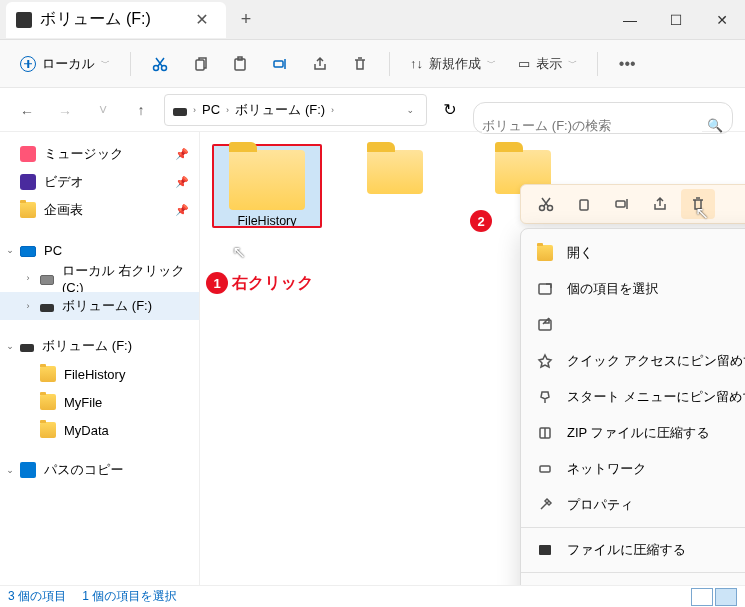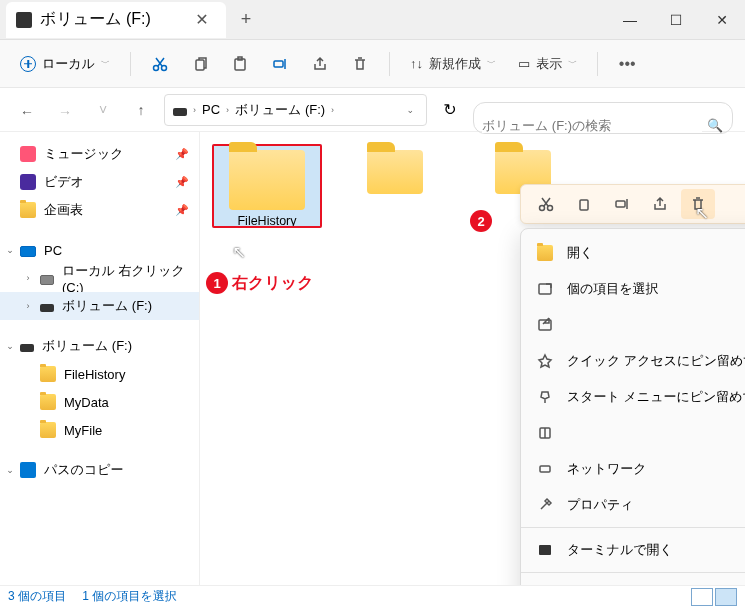--- a/index.html
+++ b/index.html
@@ -226,25 +226,25 @@
         <span class="exp">⌄</span>
         <div class="sb-icon ic-vol"></div>
         <span>ボリューム (F:)</span>
       </div>
     <div class="sb-item lvl2">
         <div class="sb-icon ic-folder"></div>
         <span>FileHistory</span>
       </div>
     <div class="sb-item lvl2">
         <div class="sb-icon ic-folder"></div>
-        <span>MyData</span>
+        <span>MyFile</span>
       </div>
     <div class="sb-item lvl2">
         <div class="sb-icon ic-folder"></div>
-        <span>MyFile</span>
+        <span>MyData</span>
       </div>
     <div class="sb-gap"></div>
     <div class="sb-item">
         <span class="exp">⌄</span>
         <div class="sb-icon ic-net"></div>
         <span>パスのコピー</span>
       </div>
   </div>
 
   <div class="content">
@@ -330,39 +330,40 @@
           <svg class="svg-ic" viewBox="0 0 16 16">
             <path d="M5 3h6l1 5-4 2-4-2z M8 10v4"></path>
           </svg>
           <span>スタート メニューにピン留めする</span>
         </div>
       <div class="ctx-item">
           <svg class="svg-ic" viewBox="0 0 16 16">
             <rect x="3" y="3" width="10" height="10" rx="1"></rect>
             <path d="M8 3v10"></path>
           </svg>
+          <span>ZIP ファイルに圧縮する</span>
         </div>
       <div class="ctx-item">
           <svg class="svg-ic" viewBox="0 0 16 16">
             <rect x="3" y="5" width="10" height="6" rx="1"></rect>
           </svg>
           <span>ネットワーク</span>
         </div>
       <div class="ctx-item">
           <svg class="svg-ic" viewBox="0 0 16 16">
             <path d="M4 12l8-8M10 2l4 4-2 2-4-4z"></path>
           </svg>
           <span>プロパティ</span>
         </div>
       <div class="ctx-sep"></div>
       <div class="ctx-item">
           <svg class="svg-ic" viewBox="0 0 16 16" style="fill:#333;stroke:none">
             <rect x="2" y="3" width="12" height="10" rx="1"></rect>
           </svg>
-          <span>ターミナルで開く</span>
+          <span>ファイルに圧縮する</span>
         </div>
       <div class="ctx-sep"></div>
       <div class="ctx-item">
           <svg class="svg-ic" viewBox="0 0 16 16">
             <rect x="3" y="3" width="10" height="10" rx="1"></rect>
             <path d="M6 6h4M6 8h4M6 10h4"></path>
           </svg>
           <span>その他のオプションを表示</span>
         </div>
     </div>

